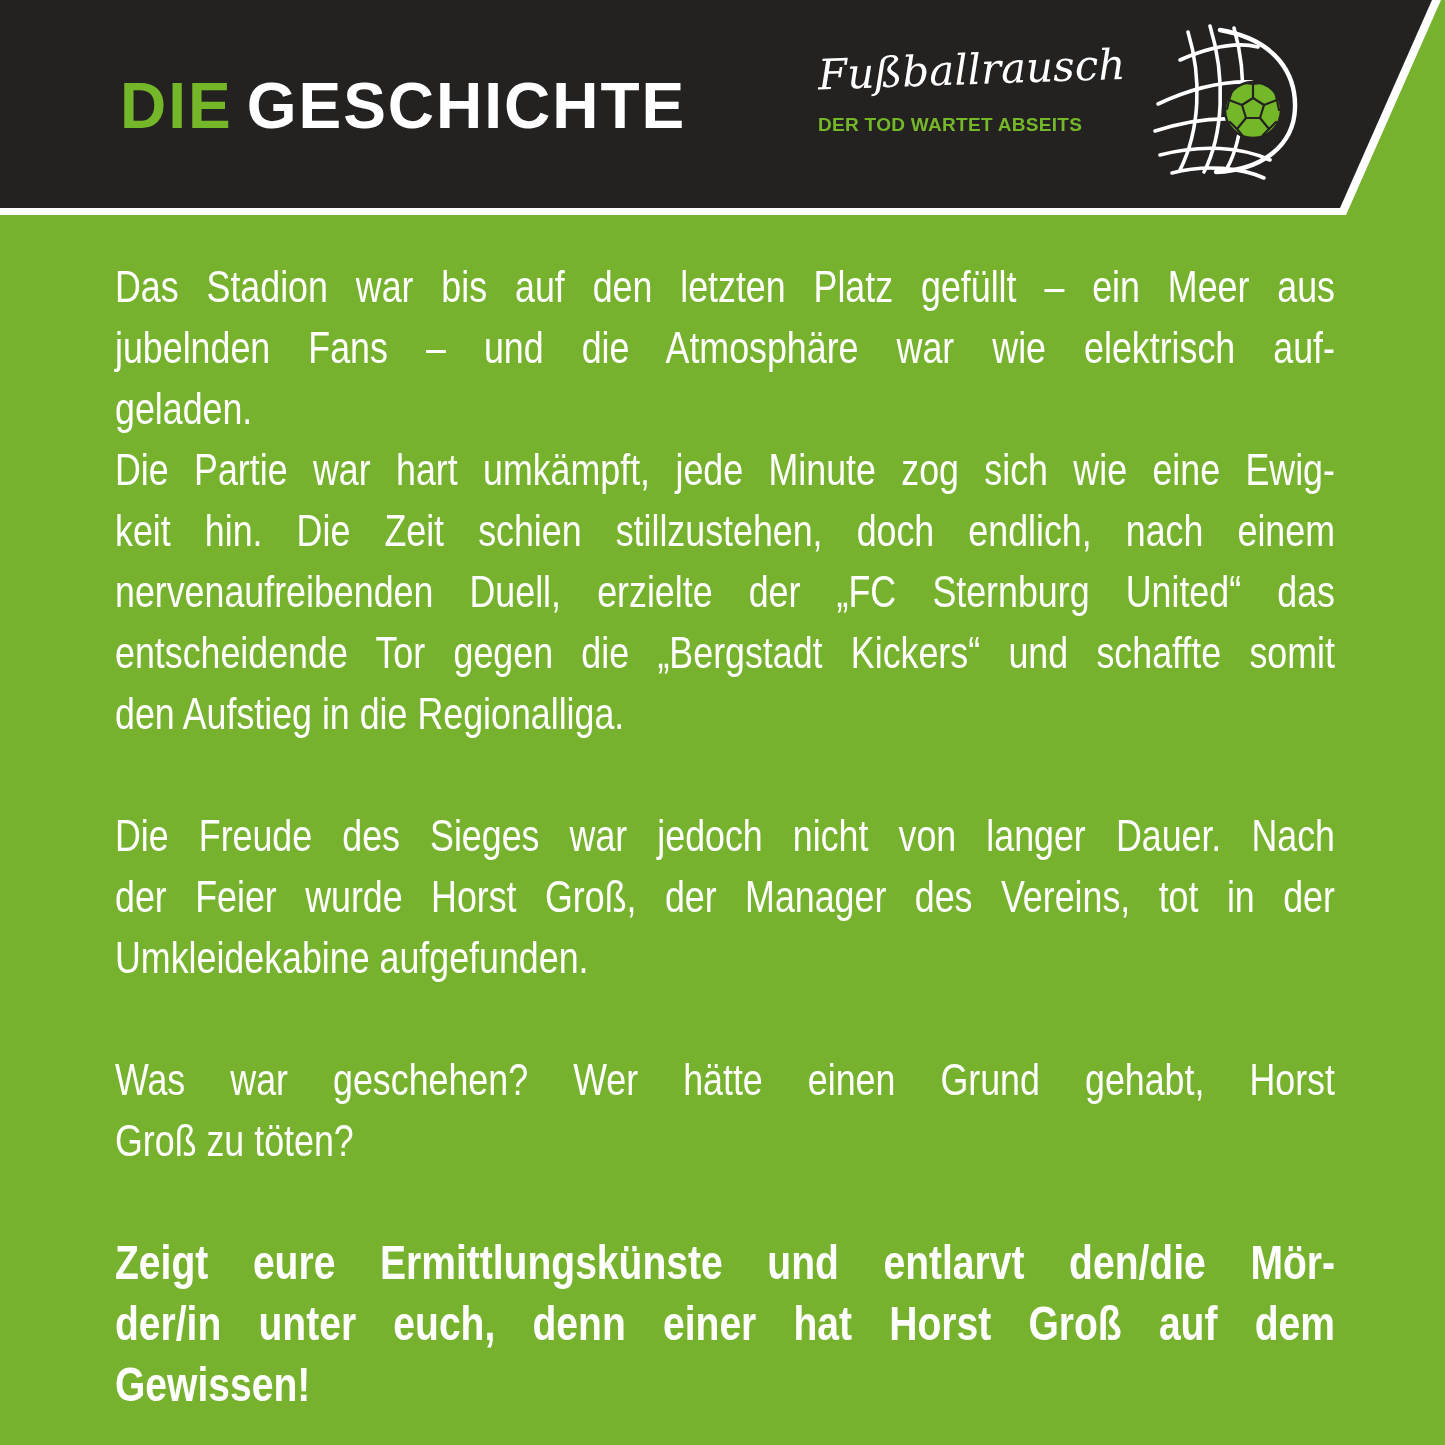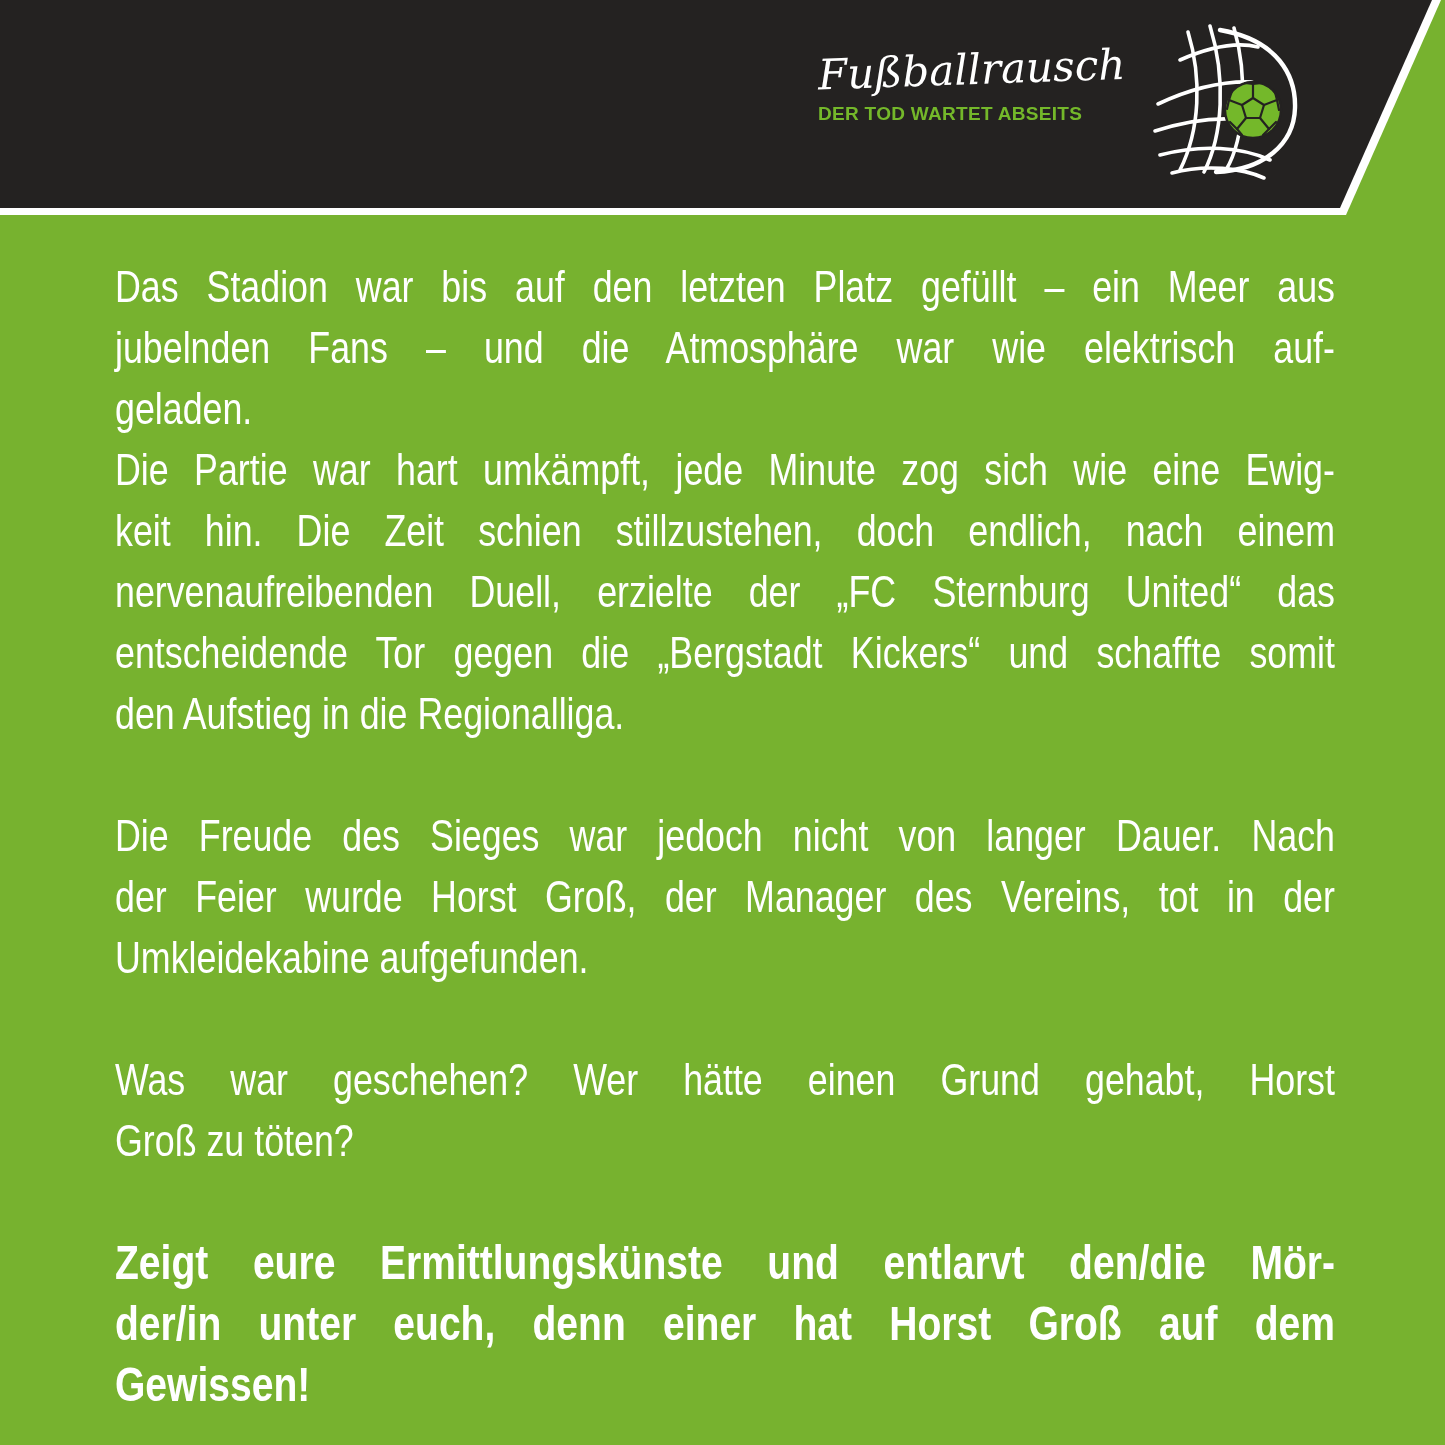--- a/index.html
+++ b/index.html
@@ -23,21 +23,21 @@
   }
   .title .accent{color:var(--accent-green,#74b82a);margin-right:14px;}
 
   .brand{position:absolute;left:818px;top:48px;width:256px;text-align:center;}
   .brand-script{
     font-family:"DejaVu Serif",serif;font-style:italic;font-weight:400;
     font-size:42px;line-height:1.1;color:var(--text-white,#fff);
     transform:rotate(-2deg);white-space:nowrap;
   }
   .brand-tagline{
-    margin-top:9px;font-size:19px;font-weight:700;letter-spacing:0.3px;
+    margin-top:20px;font-size:19px;font-weight:700;letter-spacing:0.3px;
     color:var(--accent-green,#74b82a);white-space:nowrap;
   }
 
   .net{position:absolute;left:1150px;top:18px;}
   .net path{fill:none;stroke:#ffffff;stroke-width:3.6;stroke-linecap:round;}
   .net .outer{stroke-width:4.4;}
   .net .ball{fill:var(--accent-green,#74b82a);stroke:var(--header-black,#242221);stroke-width:2.4;}
   .net .seam{fill:none;stroke:var(--header-black,#242221);stroke-width:2.2;stroke-linejoin:round;}
 
   
@@ -57,20 +57,21 @@
 <body>
 
 <div class="page">
 
   <header>
     <svg class="header-bg" width="1445" height="215" viewBox="0 0 1445 215">
       <polygon class="white-edge" points="0,0 1441,0 1346,215 0,215"></polygon>
       <polygon class="black-band" points="0,0 1432,0 1340,208 0,208"></polygon>
     </svg>
 
+    <h1 class="title"><span class="accent">DIE</span><span class="white">GESCHICHTE</span></h1>
 
     <div class="brand">
       <div class="brand-script">Fußballrausch</div>
       <div class="brand-tagline">DER TOD WARTET ABSEITS</div>
     </div>
 
     <svg class="net" width="180" height="180" viewBox="0 0 180 180">
 
       <path class="outer" d="M70,12 C128,22 146,58 145,90 C144,126 114,152 66,154"></path>
       <path d="M38,14 C52,60 50,112 30,152"></path>

